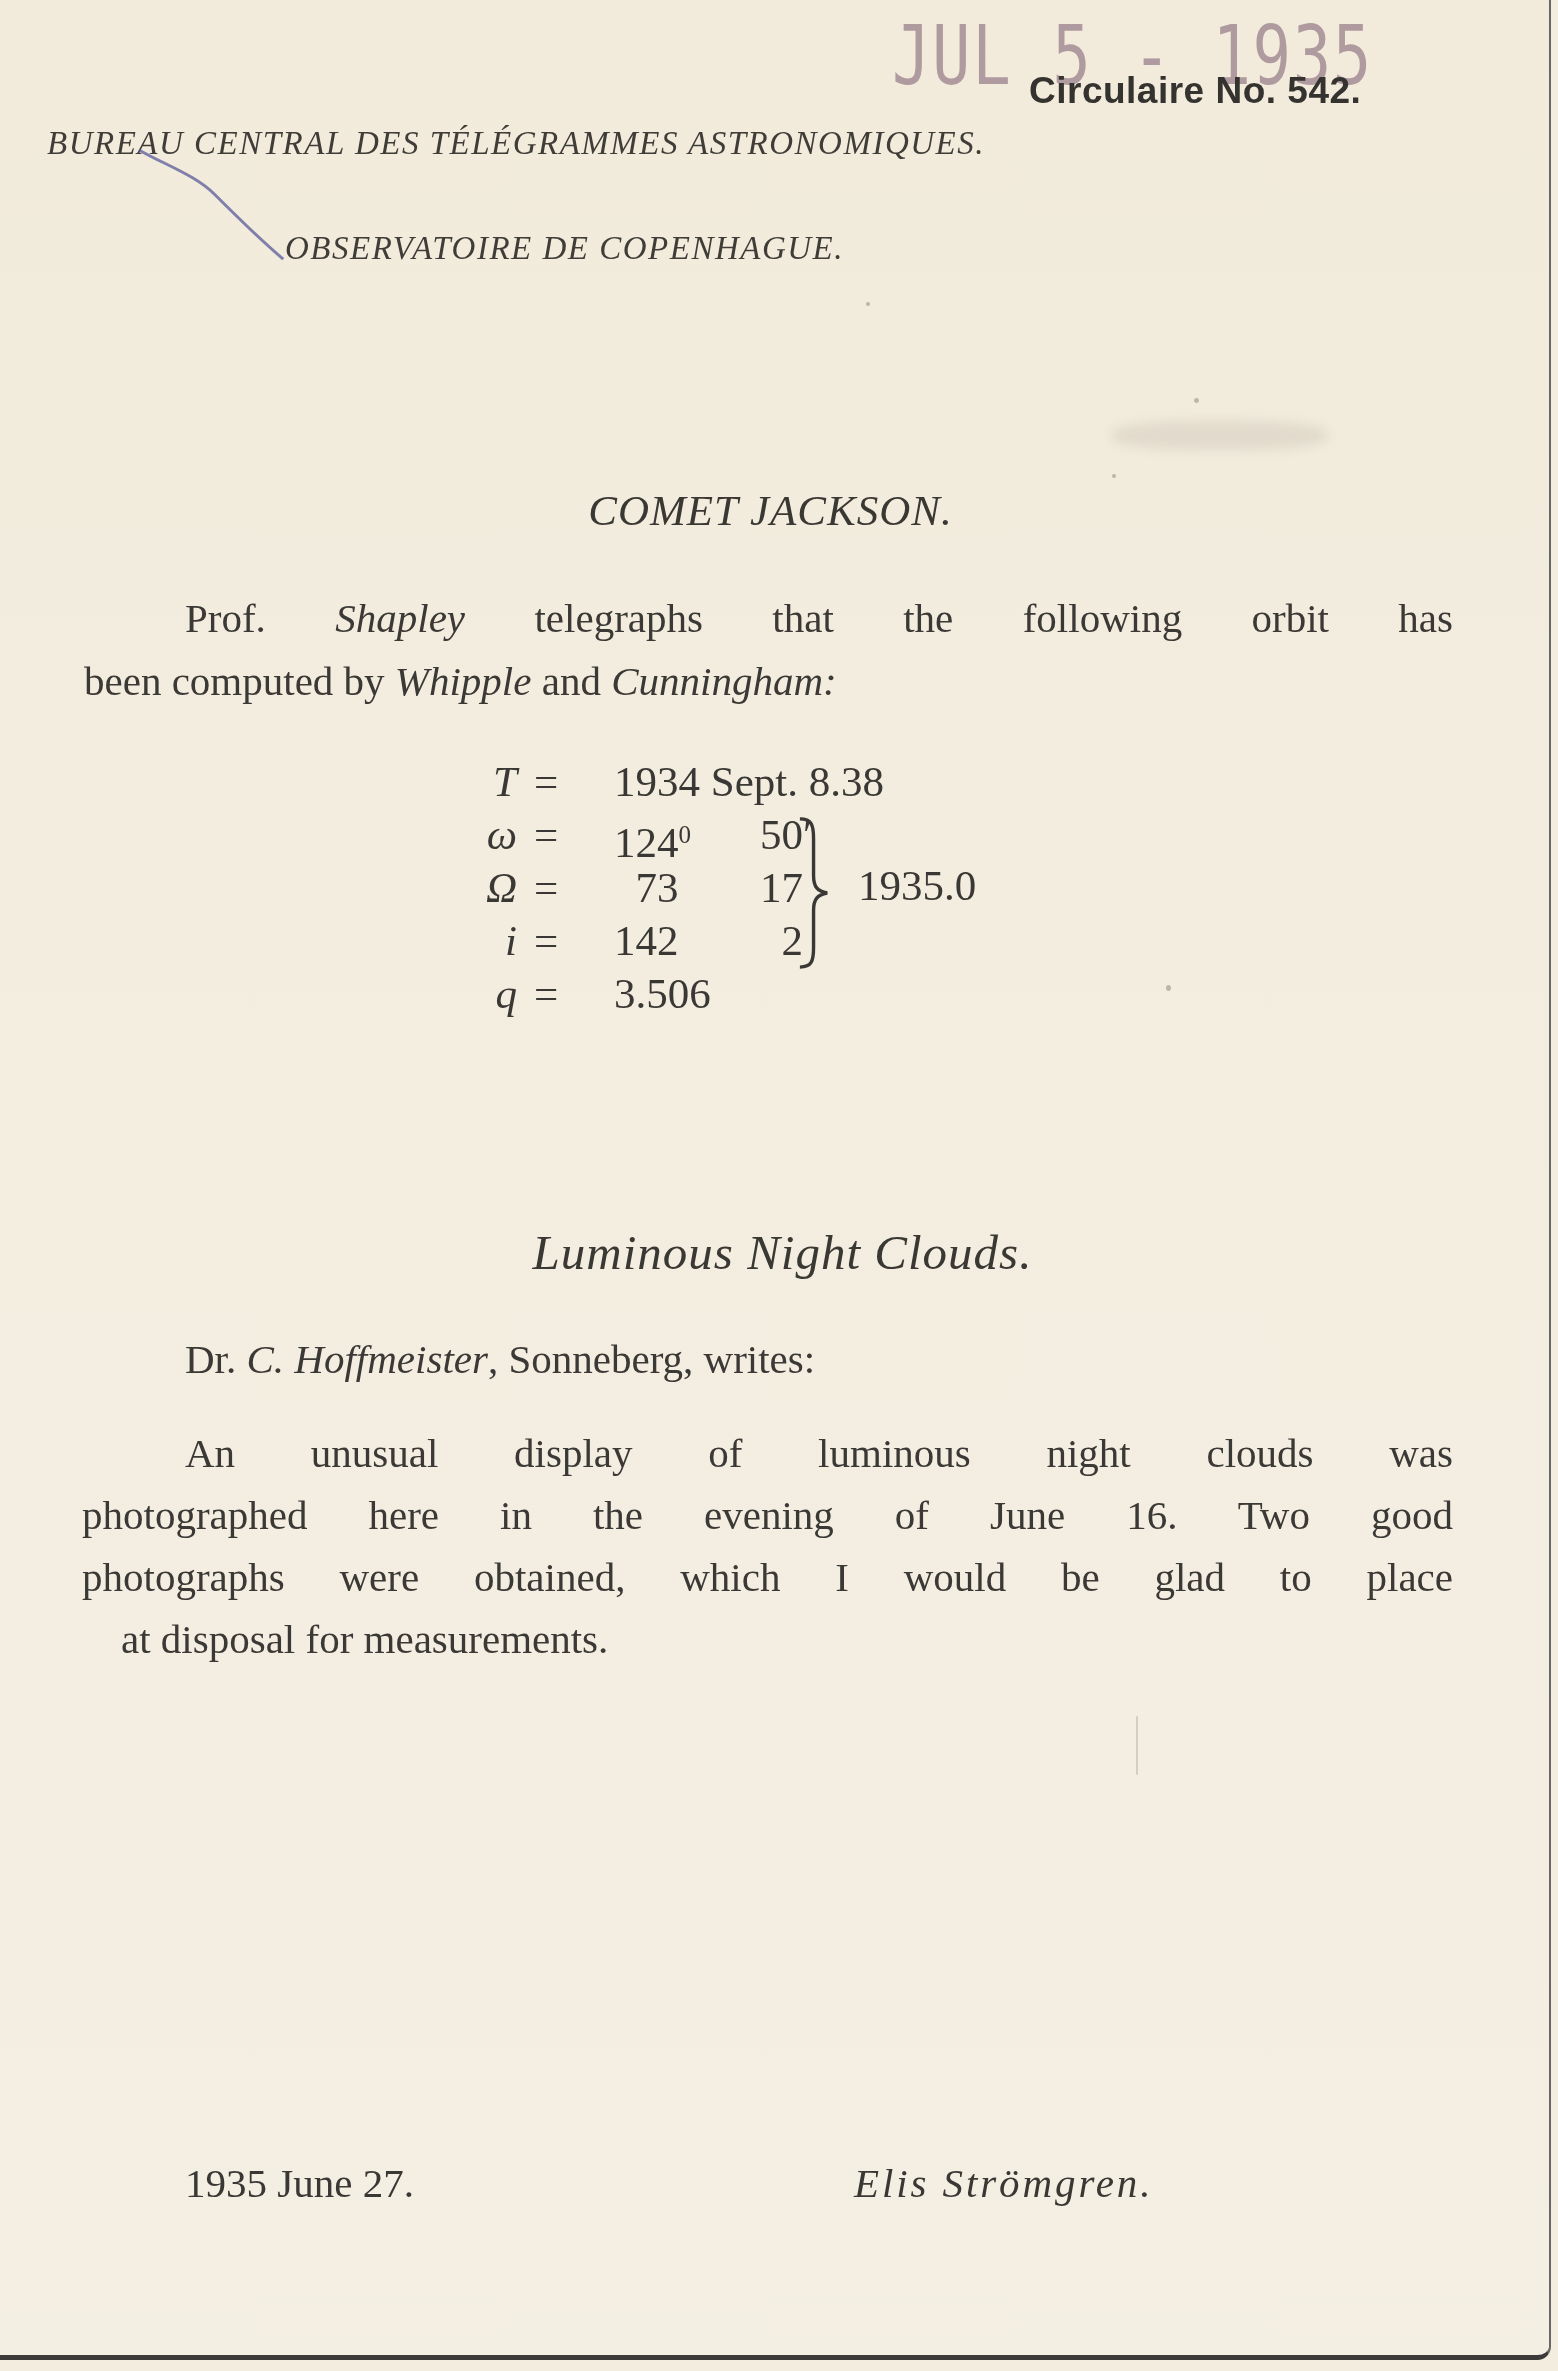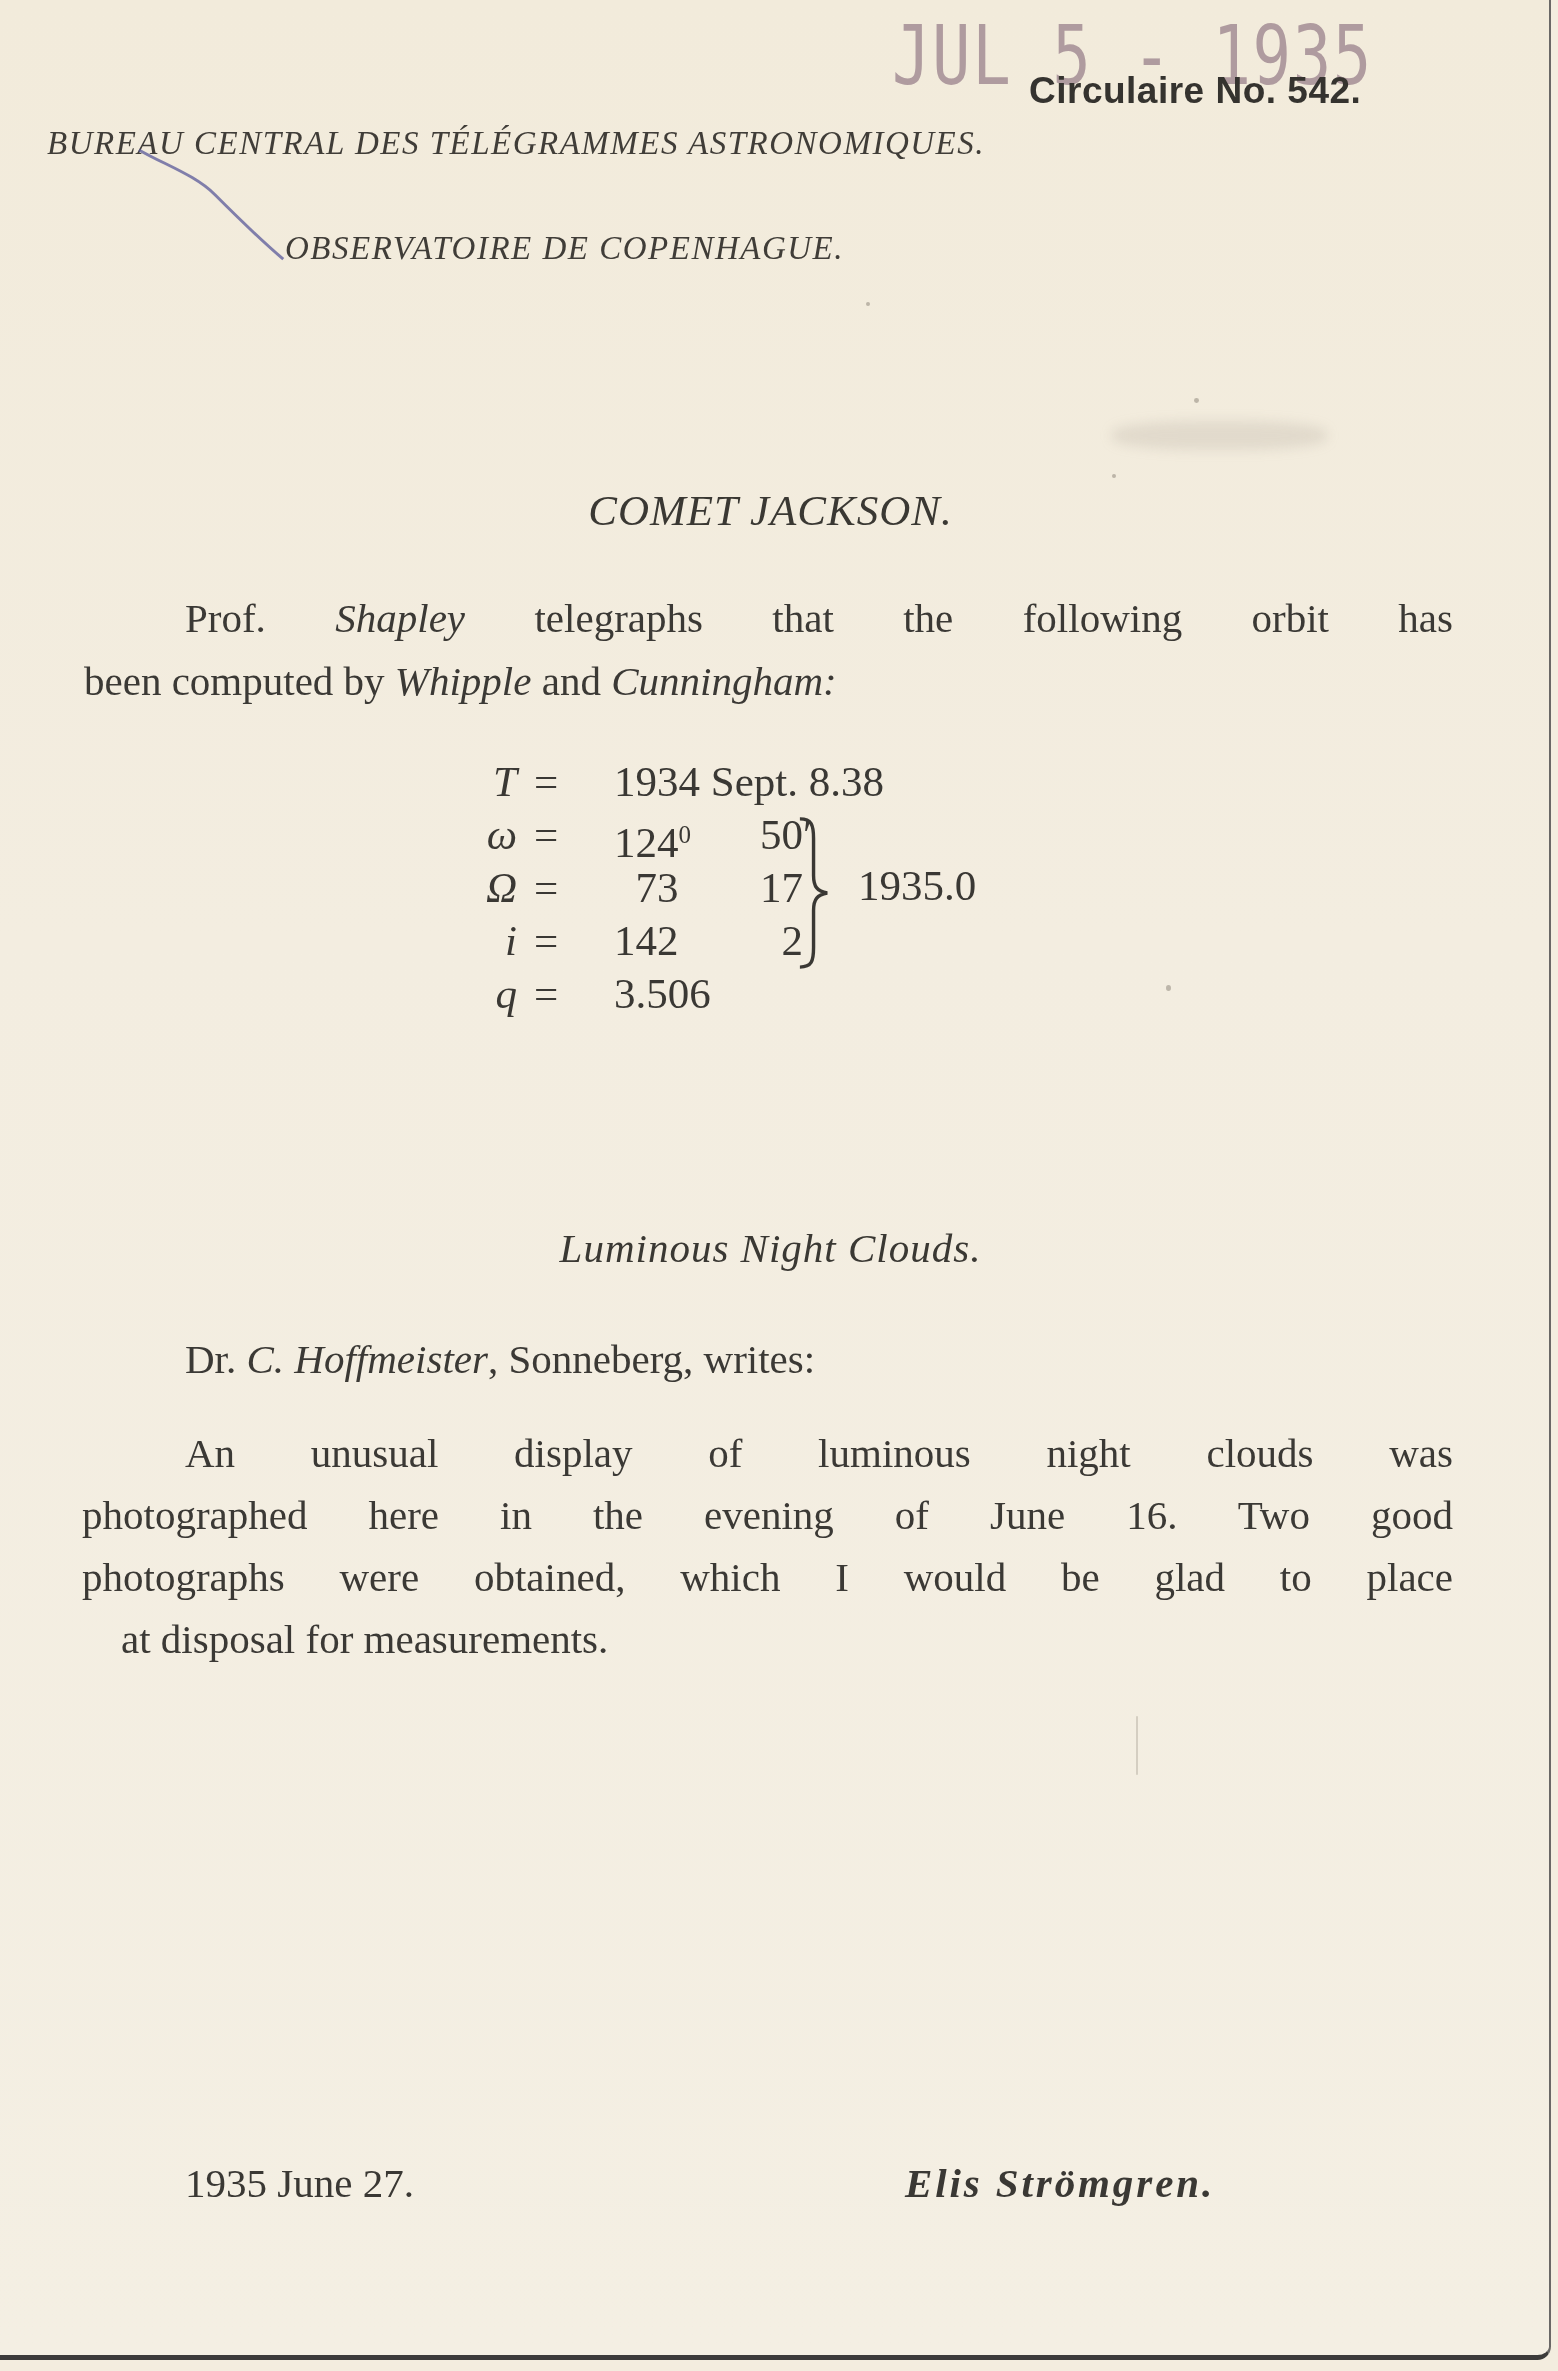--- a/index.html
+++ b/index.html
@@ -66,21 +66,21 @@
     .section-title {
       position: absolute;
       left: 0; width: 1541px;
       text-align: center;
       font-style: italic;
       font-size: 43px;
       letter-spacing: 1px;
       color: #3a3833;
     }
     .t1 { top: 486px; }
-    .t2 { top: 1224px; font-size: 41px; }
+    .t2 { top: 1224px; font-size: 49px; margin-left: 12px; }
     .para {
       position: absolute;
       font-size: 41px;
       line-height: 62px;
       color: #3b3935;
       text-align: justify;
       text-align-last: justify;
     }
     .para .it { font-style: italic; }
     .p1a { left: 185px; top: 587px; width: 1268px; }
@@ -125,27 +125,26 @@
     .p3 .line.last { text-align-last: left; margin-left: 39px; }
     .footer-date {
       position: absolute;
       left: 185px;
       top: 2159px;
       font-size: 41px;
       color: #3a3834;
     }
     .footer-sig {
       position: absolute;
-      left: 905px;
+      left: 854px;
       top: 2159px;
       font-size: 41px;
       font-style: italic;
       letter-spacing: 2.9px;
       color: #3a3834;
-      font-weight: bold;
     }
     .speck { position: absolute; background: rgba(90,80,70,0.35); border-radius: 50%; }
     .smudge { position: absolute; background: rgba(150,140,125,0.18); border-radius: 40%; filter: blur(5.9px); }
   </style>
 </head>
 <body>
 
 <div class="paper">
 
   <div class="stamp">JUL 5 - 1935</div>

